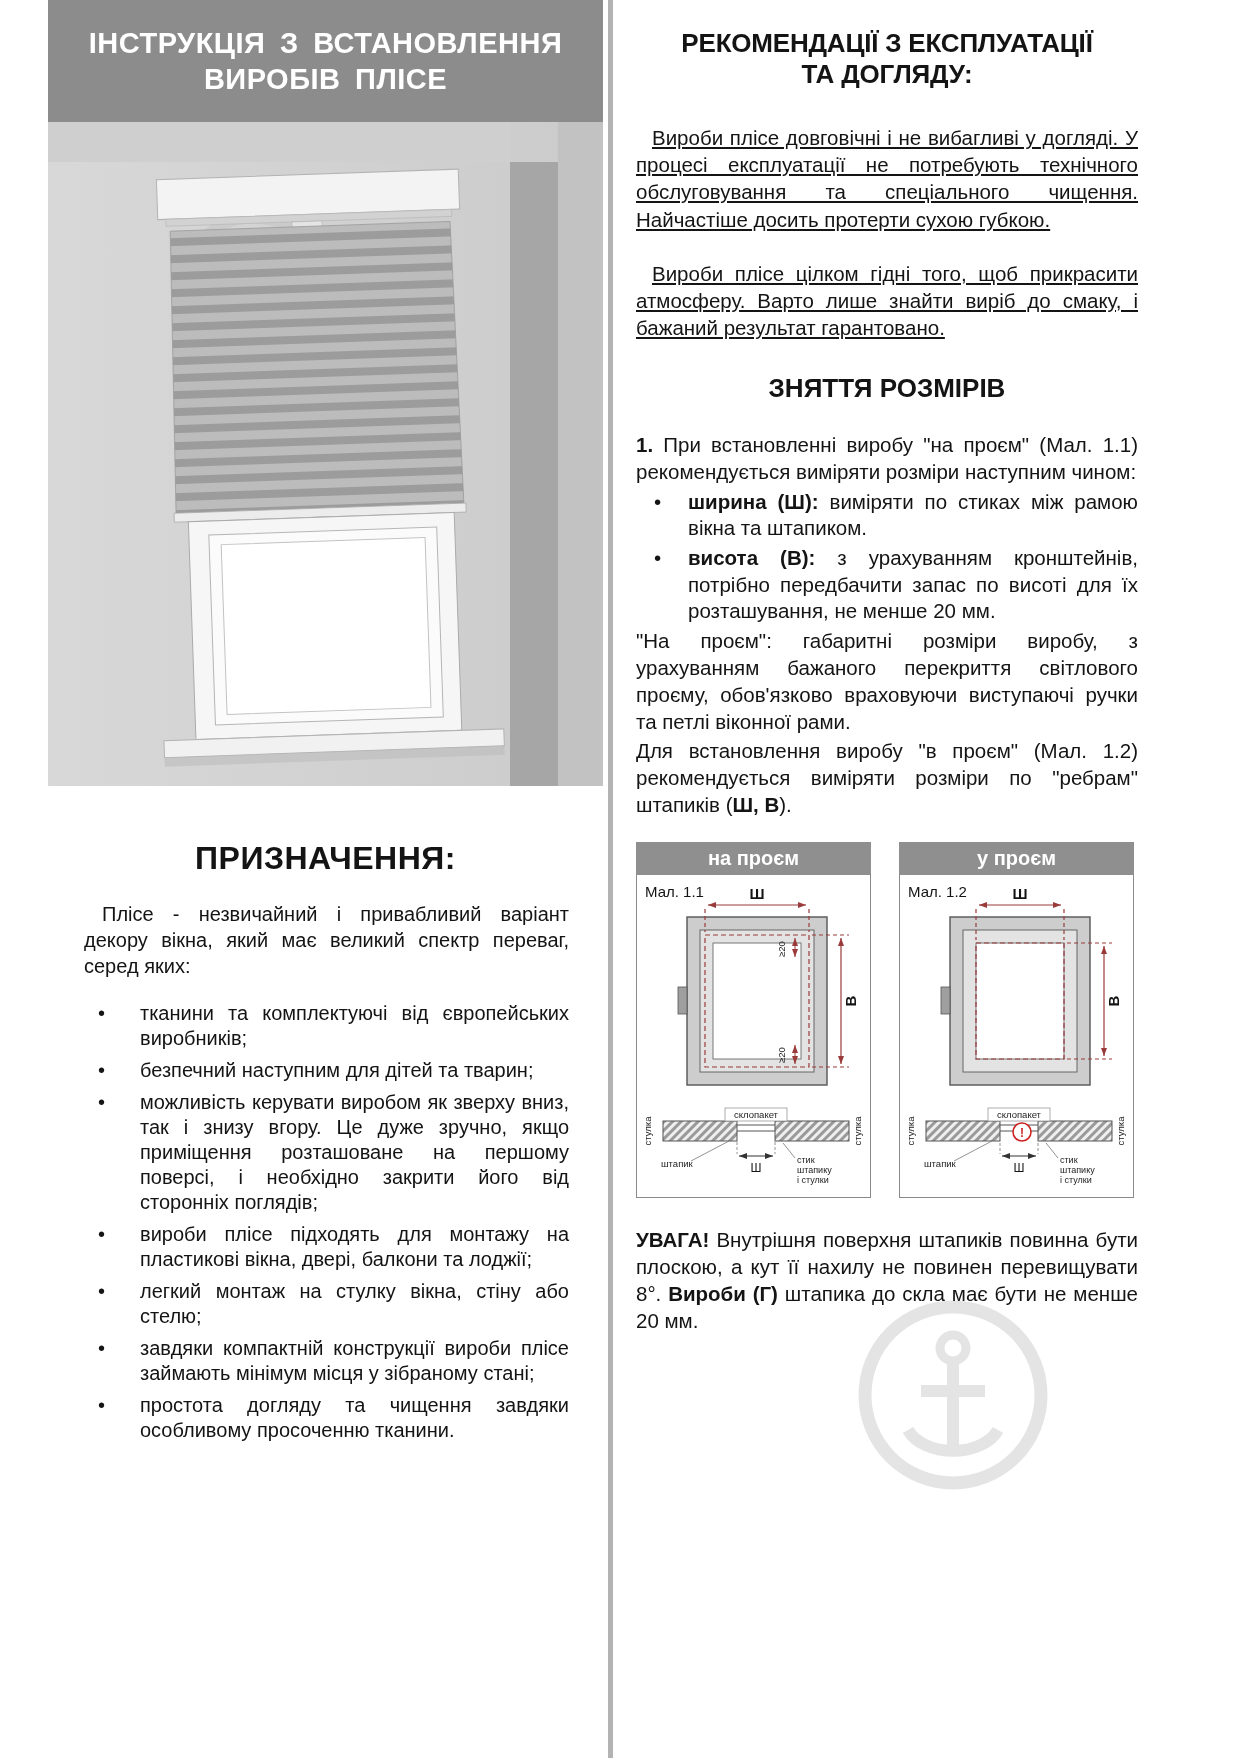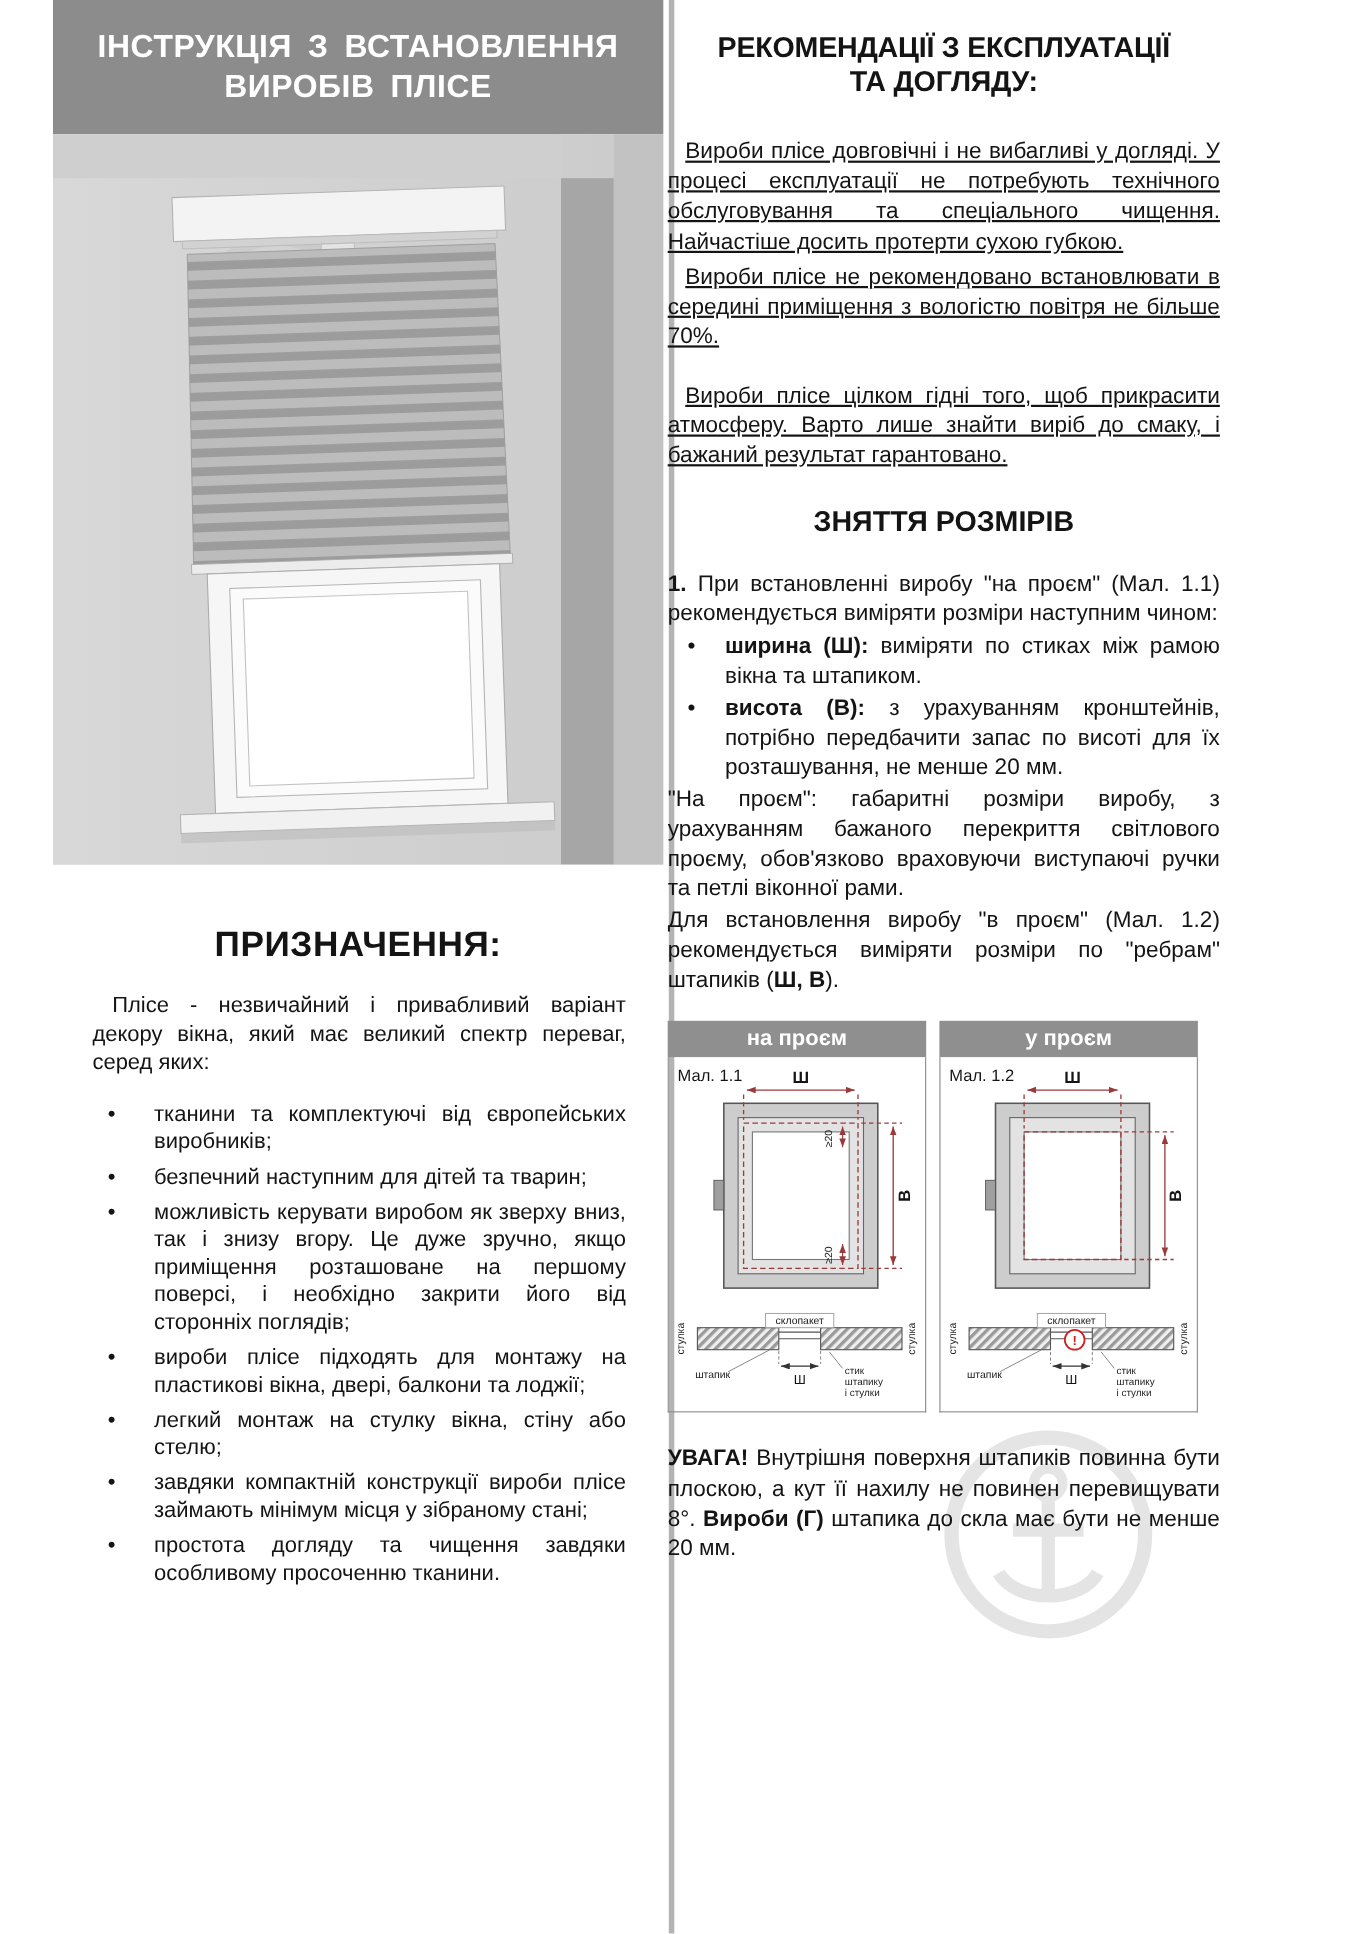--- a/index.html
+++ b/index.html
@@ -18,35 +18,35 @@
   .illustration{position:relative;width:555px;height:664px;background:#d2d2d2;}
   .illustration svg{display:block;}
   .purpose-title{margin:54px 0 0;text-align:center;font-size:32px;font-weight:700;letter-spacing:.5px;}
   .purpose-intro{margin:24px 34px 0 36px;font-size:20px;line-height:1.3;text-align:justify;text-indent:18px;}
   .bullet-list{margin:22px 34px 0 0;padding:0 0 0 92px;list-style:none;}
   .bullet-list li{position:relative;font-size:20px;line-height:1.25;text-align:justify;margin-bottom:7px;}
   .bullet-list li::before{content:"\2022";position:absolute;left:-42px;top:0;}
   
   .divider{position:absolute;left:560px;top:0;width:5px;height:1758px;background:#b3b3b3;}
   
-  .right-col{position:absolute;left:559px;top:0;width:502px;}
+  .right-col{position:absolute;left:588px;top:0;width:502px;}
   .care-title{margin:28px 0 0;text-align:center;font-weight:700;font-size:26px;line-height:1.2;letter-spacing:-.2px;}
   .rp{margin:0;font-size:20.5px;line-height:1.32;text-align:justify;}
   .indent{text-indent:16px;text-decoration:underline;}
   .care-p1{margin-top:34px;}
   .care-p2{margin-top:5px;}
   .care-p3{margin-top:27px;}
   .measure-title{margin:32px 0 0;text-align:center;font-size:26px;font-weight:700;}
   .step1{margin-top:27px;}
   .measure-list{margin:4px 0 0;padding:0 0 0 52px;list-style:none;}
   .measure-list li{position:relative;font-size:20.5px;line-height:1.3;text-align:justify;margin-top:3px;}
   .measure-list li::before{content:"\2022";position:absolute;left:-34px;top:0;}
   .m-p1{margin-top:2px;}
   .m-p2{margin-top:2px;}
-  .diagrams{display:flex;gap:12px;margin-top:24px;}
+  .diagrams{display:flex;gap:28px;margin-top:24px;}
   .diagram{margin:0;width:235px;}
   .diagram-header{
     height:33px;background:#8f8f8f;color:#fff;font-weight:700;font-size:20px;
     display:flex;align-items:center;justify-content:center;
   }
   .diagram-body{position:relative;height:322px;border:1px solid #8a8a8a;border-top:none;background:transparent;}
   .diagram-body svg{display:block;}
   .attention{margin-top:28px;}
   
   svg text{font-family:"Liberation Sans",sans-serif;}
@@ -136,21 +136,20 @@
   </svg>
 
   <div class="right-col">
 
     <h1 class="care-title">
       <span>РЕКОМЕНДАЦІЇ З ЕКСПЛУАТАЦІЇ</span><br>
       <span>ТА ДОГЛЯДУ:</span>
     </h1>
 
     <p class="rp indent care-p1">Вироби плісе довговічні і не вибагливі у догляді. У процесі експлуатації не потребують технічного обслуговування та спеціального чищення. Найчастіше досить протерти сухою губкою.</p>
-    <p class="rp indent care-p2">Вироби плісе не рекомендовано встановлювати в середині приміщення з вологістю повітря не більше 70%.</p>
     <p class="rp indent care-p3">Вироби плісе цілком гідні того, щоб прикрасити атмосферу. Варто лише знайти виріб до смаку, і бажаний результат гарантовано.</p>
 
     <h2 class="measure-title">ЗНЯТТЯ РОЗМІРІВ</h2>
 
     <p class="rp step1">
       <b>1.</b>
       <span>При встановленні виробу "на проєм" (Мал. 1.1) рекомендується виміряти розміри наступним чином:</span>
     </p>
 
     <ul class="measure-list">

